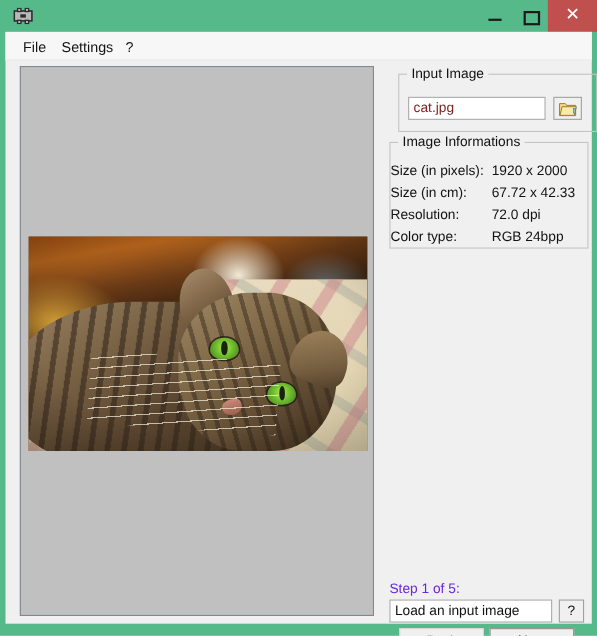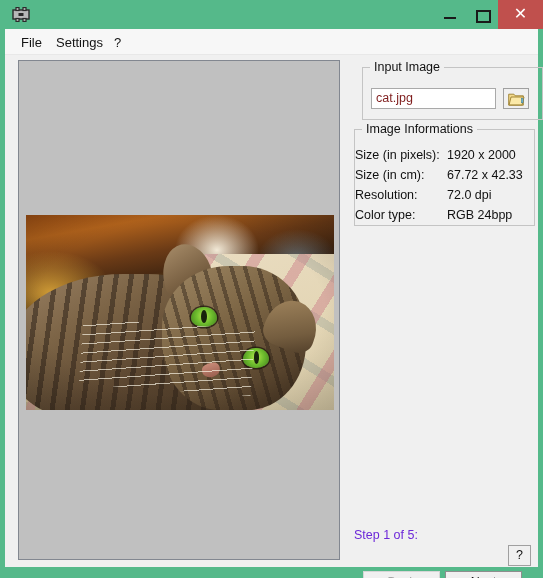--- a/index.html
+++ b/index.html
@@ -458,19 +458,20 @@
           <span class="info-label">Resolution:</span>
           <span class="info-value">72.0 dpi</span>
         </div>
         <div class="info-row" id="info-3">
           <span class="info-label">Color type:</span>
           <span class="info-value">RGB 24bpp</span>
         </div>
       </div>
 
       <div id="step-label">Step 1 of 5:</div>
+      <div id="step-field">Load an input image</div>
       <div id="help-button">?</div>
       <div class="navbtn" id="back-button">Back</div>
       <div class="navbtn" id="next-button">Next</div>
 
     </div>
   </div>
 </div>
 
 </body></html>

